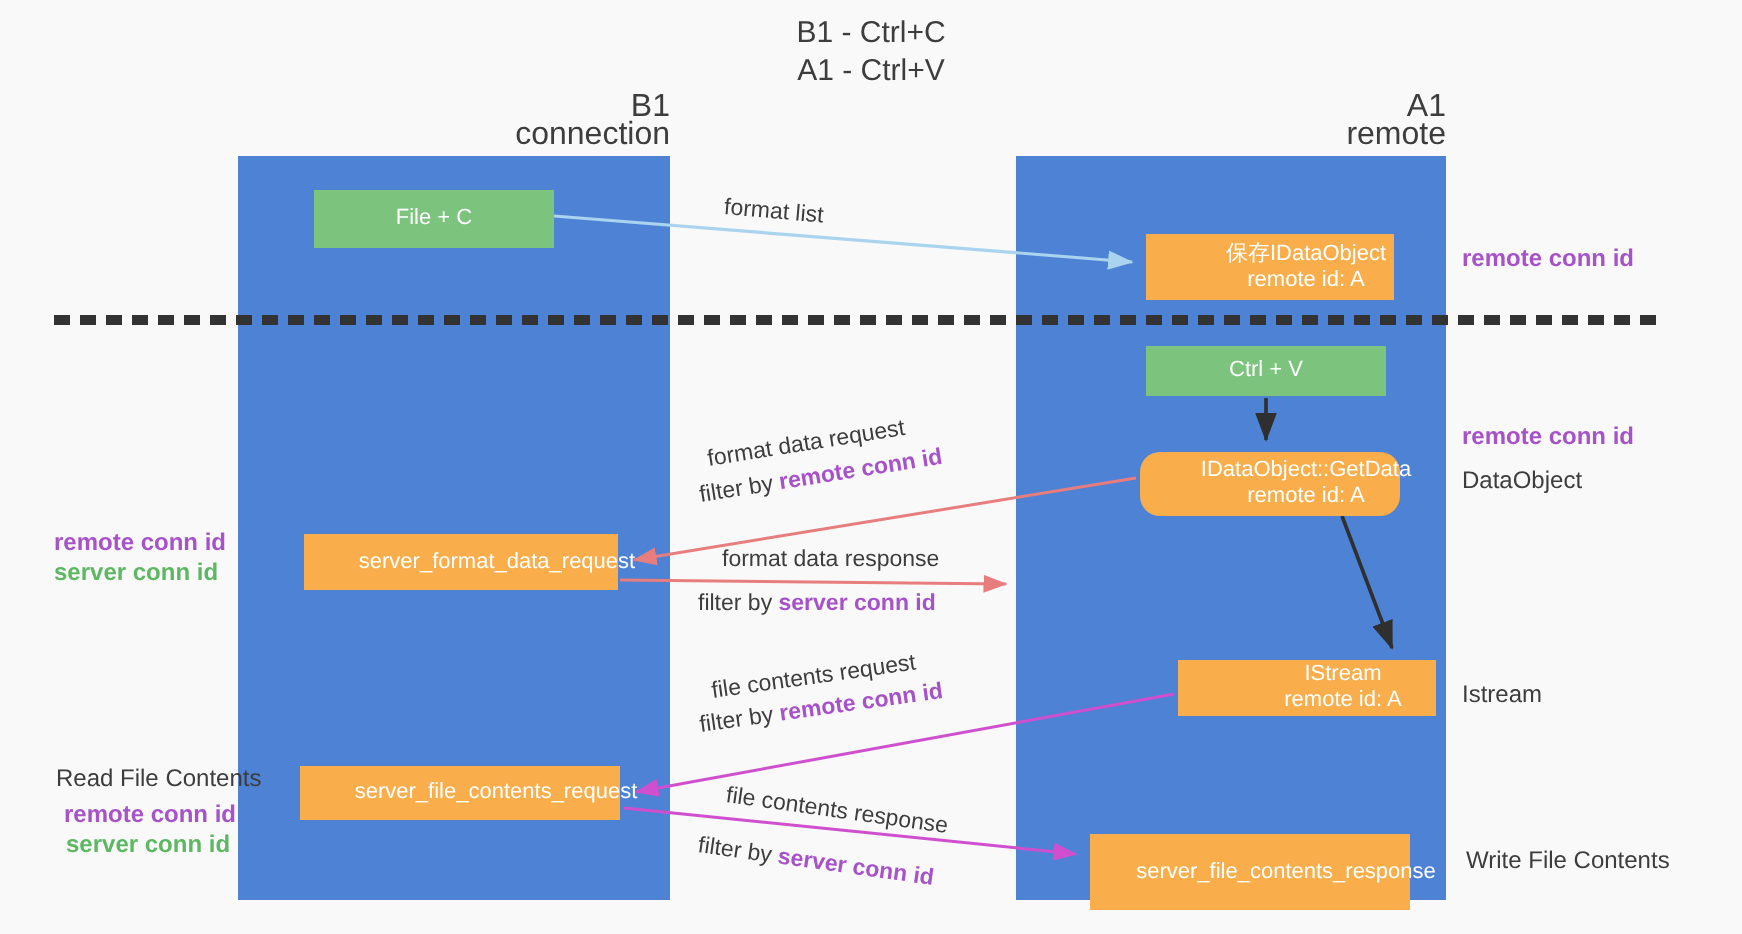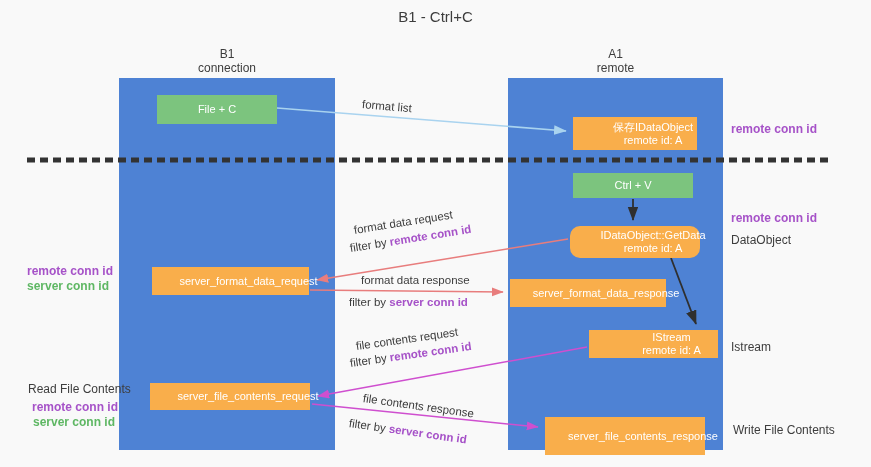--- a/index.html
+++ b/index.html
@@ -18,21 +18,21 @@
   body{background:#e8e8e8;font-family:"Liberation Sans", sans-serif;}
   .canvas{
     position:relative;width:871px;height:467px;background:var(--background);
     overflow:hidden;color:var(--dark);
   }
   .title{
     position:absolute;top:7px;left:0;width:100%;text-align:center;
     font-size:15px;line-height:19px;color:var(--dark);
   }
   .col-header{
-    position:absolute;text-align:center;font-size:12px;line-height:14px;color:var(--dark);
+    position:absolute;text-align:right;font-size:16px;line-height:14px;color:var(--dark);
   }
   .col-header.left{left:119px;top:47px;width:216px;}
   .col-header.right{left:508px;top:47px;width:215px;}
   .lifeline{
     position:absolute;top:78px;height:372px;background:var(--column-blue);
   }
   .lifeline.left{left:119px;width:216px;}
   .lifeline.right{left:508px;width:215px;}
   .arrows{position:absolute;left:0;top:0;width:871px;height:467px;}
   .box{
@@ -54,20 +54,21 @@
   .rot-n8{transform:rotate(-8deg);}
   .rot-p8{transform:rotate(8deg);}
 </style>
 </head>
 <body>
 
 <div class="canvas">
 
   <div class="title">
     <div>B1 - Ctrl+C</div>
+    <div>A1 - Ctrl+V</div>
   </div>
 
   <div class="col-header left">
     <div>B1</div>
     <div>connection</div>
   </div>
   <div class="col-header right">
     <div>A1</div>
     <div>remote</div>
   </div>
@@ -115,23 +116,20 @@
 
   <div class="box orange" style="left:570px;top:226px;width:130px;height:32px;border-radius:10px;">
     <span>IDataObject::GetData</span>
     <span>remote id: A</span>
   </div>
 
   <div class="box orange" style="left:152px;top:267px;width:157px;height:28px;">
     <span>server_format_data_request</span>
   </div>
 
-  <div class="box orange" style="left:510px;top:279px;width:156px;height:28px;">
-    <span>server_format_data_response</span>
-  </div>
 
   <div class="box orange" style="left:589px;top:330px;width:129px;height:28px;">
     <span>IStream</span>
     <span>remote id: A</span>
   </div>
 
   <div class="box orange" style="left:150px;top:383px;width:160px;height:27px;">
     <span>server_file_contents_request</span>
   </div>
 

